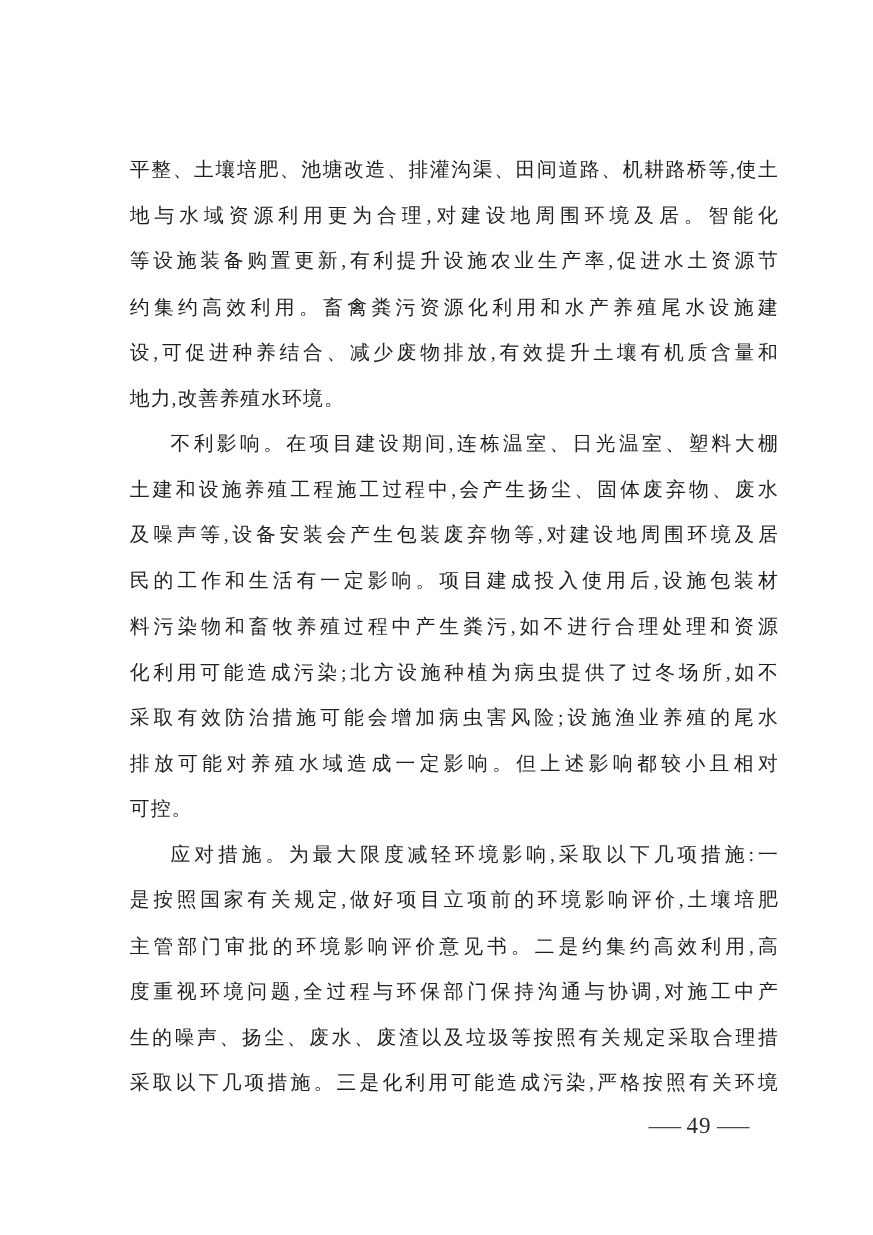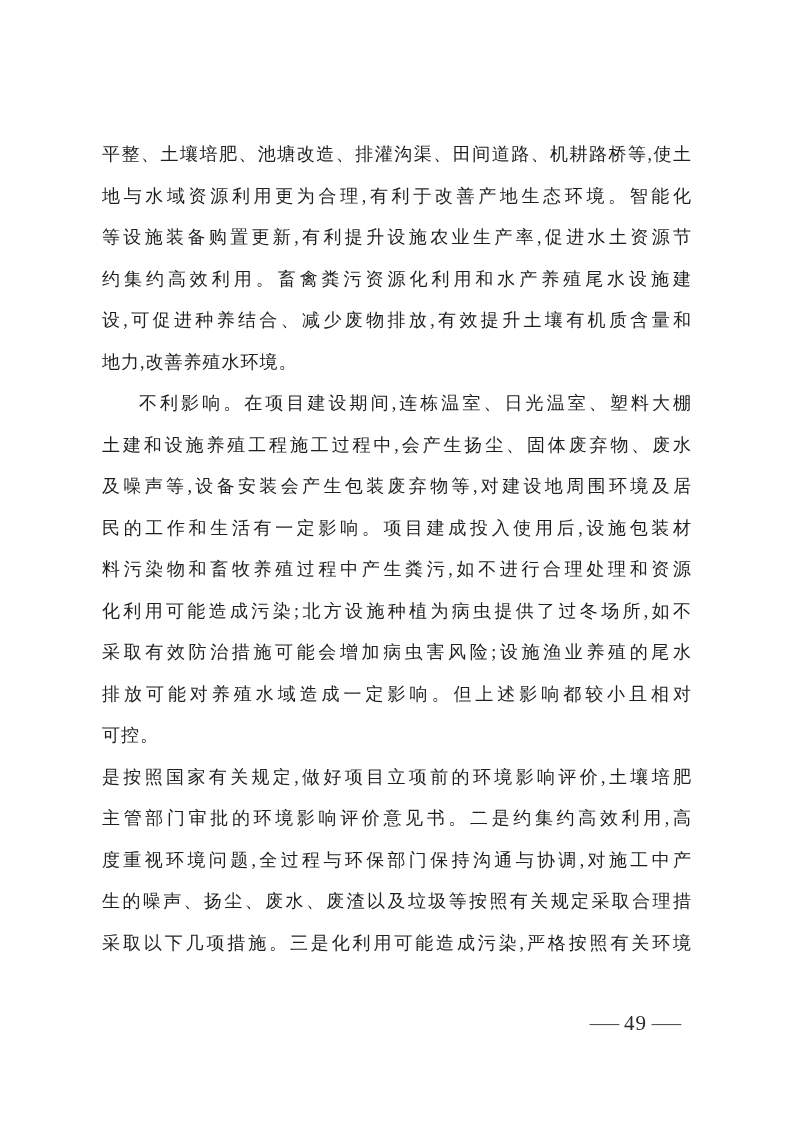--- a/index.html
+++ b/index.html
@@ -12,21 +12,21 @@
     width: 794px;
     height: 1123px;
     background: #ffffff;
     margin: 0 auto;
     overflow: hidden;
     font-family: "Liberation Serif", "DejaVu Serif", serif;
     color: #1f1f1f;
   }
   .text-block {
     position: absolute;
-    left: 102px;
+    left: 118px;
     top: 134px;
     width: 590px;
   }
   .line {
     height: 41.5px;
     line-height: 41.5px;
     font-size: 18px;
     letter-spacing: 1px;
     text-align: justify;
     text-align-last: justify;
@@ -64,36 +64,37 @@
   }
 </style>
 </head>
 <body>
 
 <div class="page">
 
   <div class="text-block">
 
     <div class="line"><span>平整、土壤培肥、池塘改造、排灌沟渠、田间道路、机耕路桥等,使土</span></div>
-    <div class="line"><span>地与水域资源利用更为合理,有利于改善产地生态环境。智能化</span></div>
+    <div class="line"><span>地与水域资源利用更为合理,对建设地周围环境及居。智能化</span></div>
     <div class="line"><span>等设施装备购置更新,有利提升设施农业生产率,促进水土资源节</span></div>
     <div class="line"><span>约集约高效利用。畜禽粪污资源化利用和水产养殖尾水设施建</span></div>
     <div class="line"><span>设,可促进种养结合、减少废物排放,有效提升土壤有机质含量和</span></div>
     <div class="line end"><span>地力,改善养殖水环境。</span></div>
 
     <div class="line indent"><span class="b">不利影响。</span><span>在项目建设期间,连栋温室、日光温室、塑料大棚</span></div>
     <div class="line"><span>土建和设施养殖工程施工过程中,会产生扬尘、固体废弃物、废水</span></div>
     <div class="line"><span>及噪声等,设备安装会产生包装废弃物等,对建设地周围环境及居</span></div>
     <div class="line"><span>民的工作和生活有一定影响。项目建成投入使用后,设施包装材</span></div>
     <div class="line"><span>料污染物和畜牧养殖过程中产生粪污,如不进行合理处理和资源</span></div>
     <div class="line"><span>化利用可能造成污染;北方设施种植为病虫提供了过冬场所,如不</span></div>
     <div class="line"><span>采取有效防治措施可能会增加病虫害风险;设施渔业养殖的尾水</span></div>
     <div class="line"><span>排放可能对养殖水域造成一定影响。但上述影响都较小且相对</span></div>
     <div class="line end"><span>可控。</span></div>
 
+    <div class="line indent"><span class="b">应对措施。</span><span>为最大限度减轻环境影响,采取以下几项措施:</span><span class="b">一</span></div>
     <div class="line"><span class="b">是</span><span>按照国家有关规定,做好项目立项前的环境影响评价,土壤培肥</span></div>
     <div class="line"><span>主管部门审批的环境影响评价意见书。</span><span class="b">二是</span><span>约集约高效利用,高</span></div>
     <div class="line"><span>度重视环境问题,全过程与环保部门保持沟通与协调,对施工中产</span></div>
     <div class="line"><span>生的噪声、扬尘、废水、废渣以及垃圾等按照有关规定采取合理措</span></div>
     <div class="line"><span>采取以下几项措施。</span><span class="b">三是</span><span>化利用可能造成污染,严格按照有关环境</span></div>
 
   </div>
 
   <div class="footer">
     <span class="dash">—</span>

